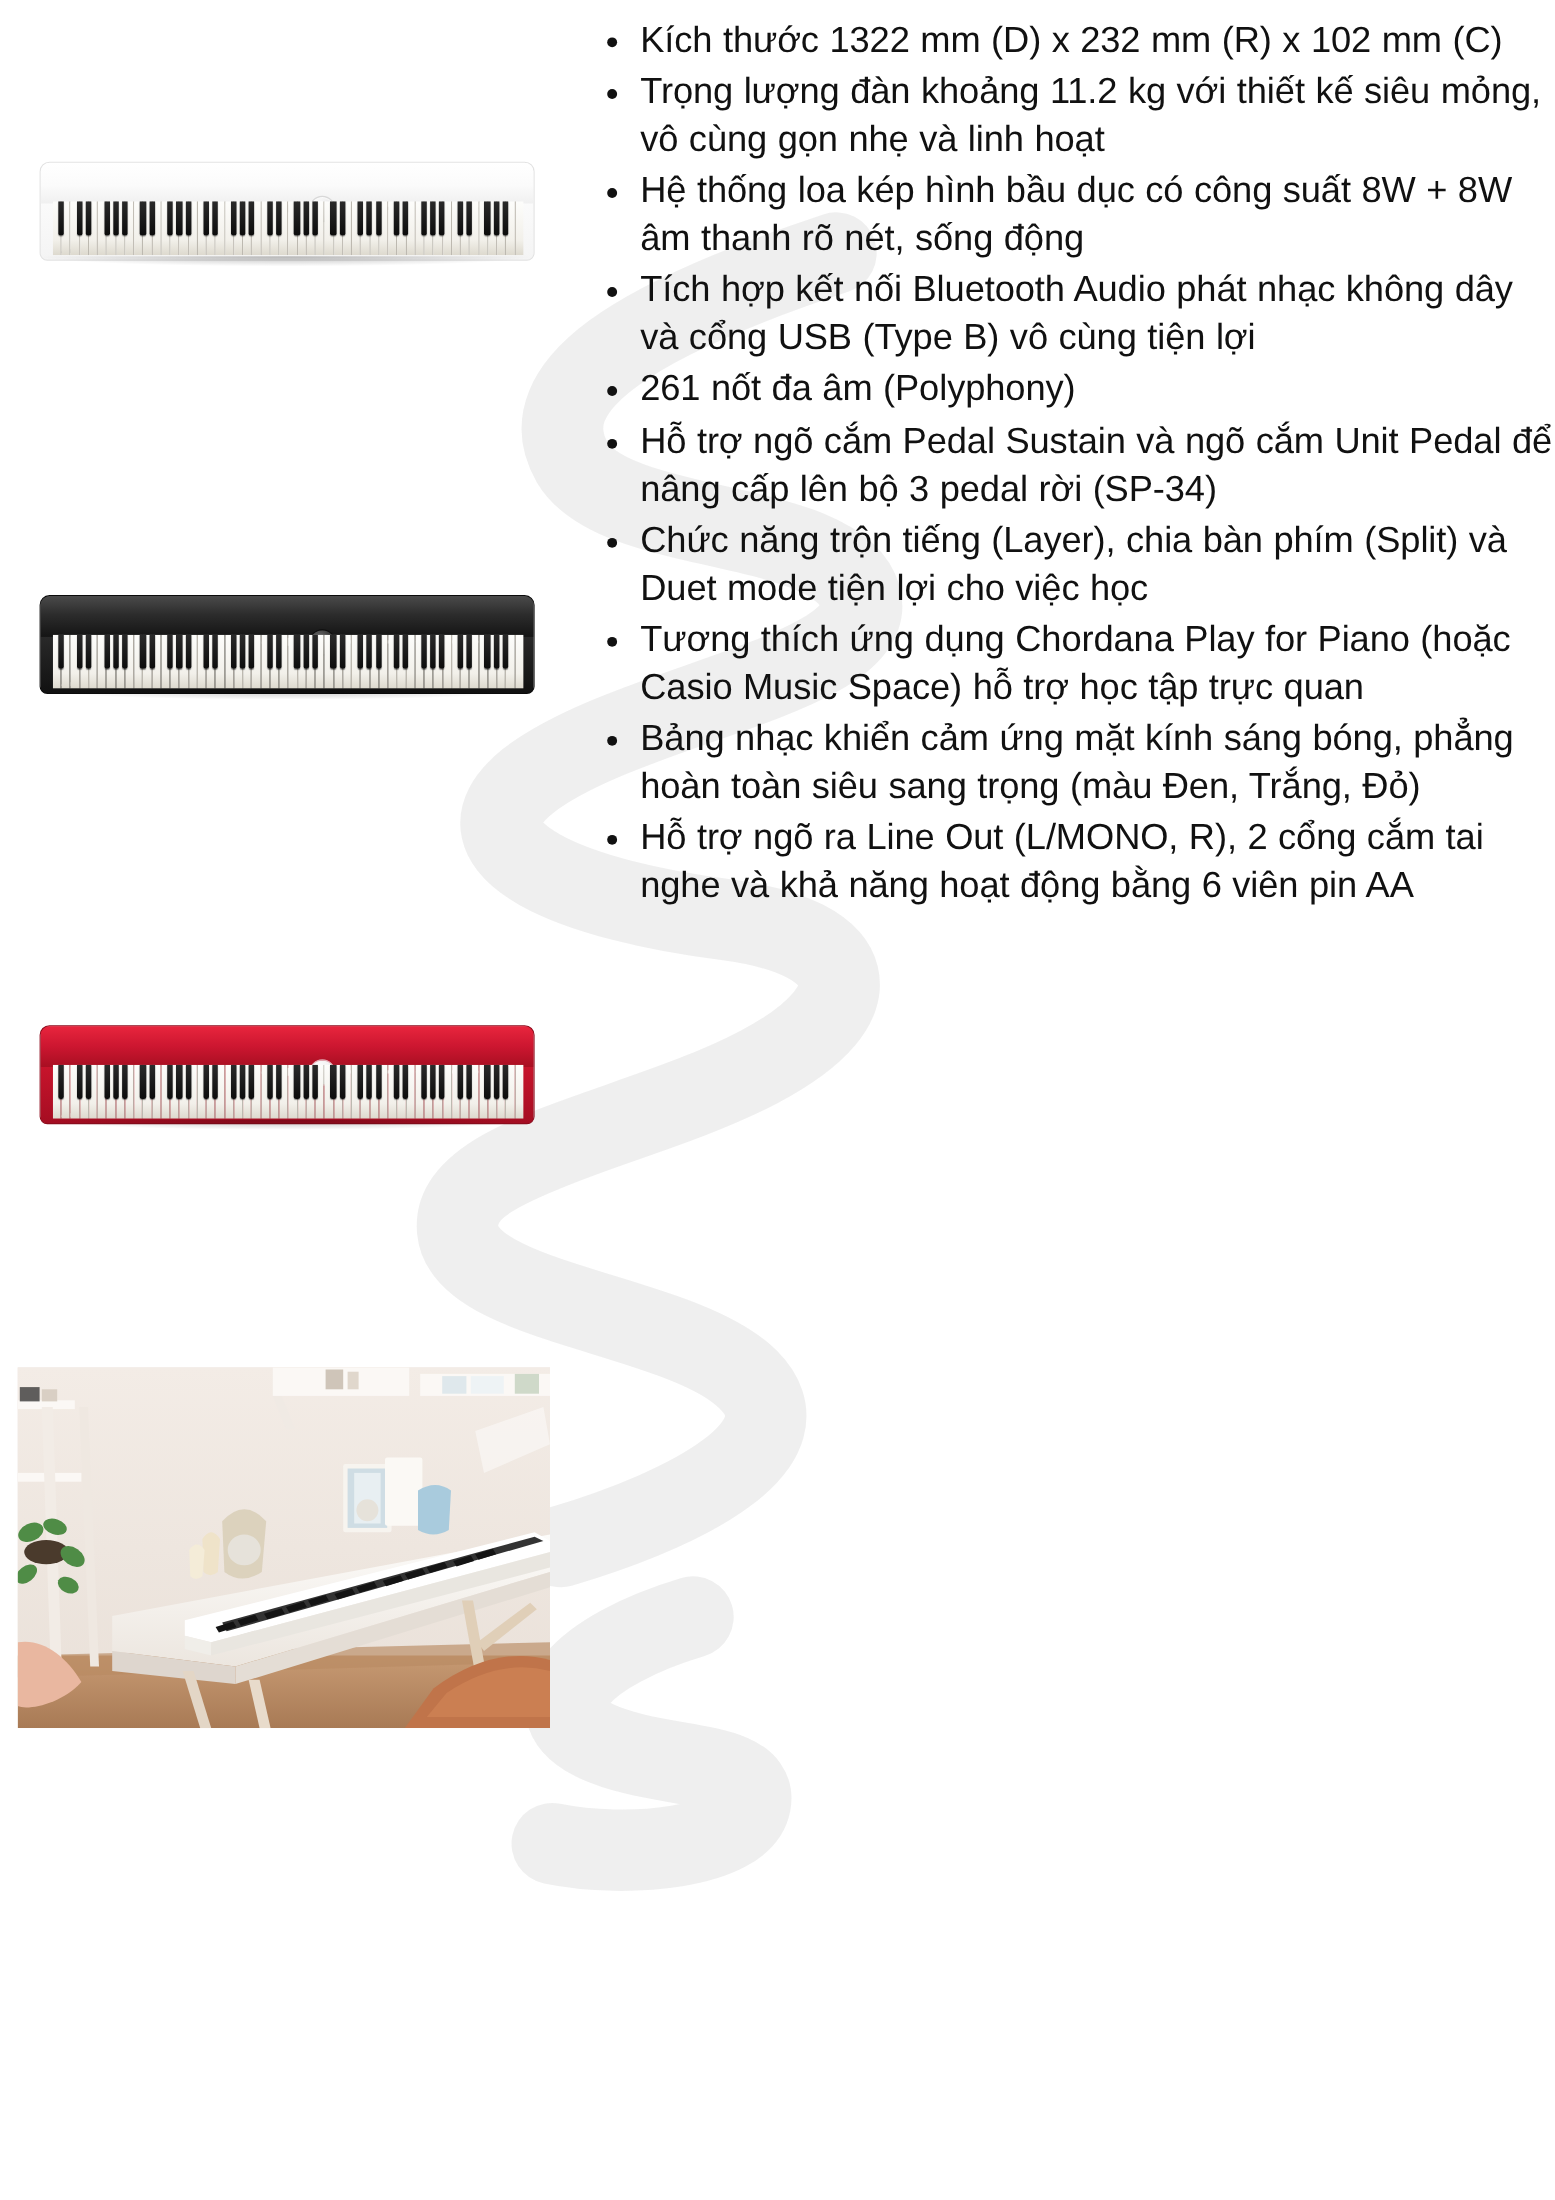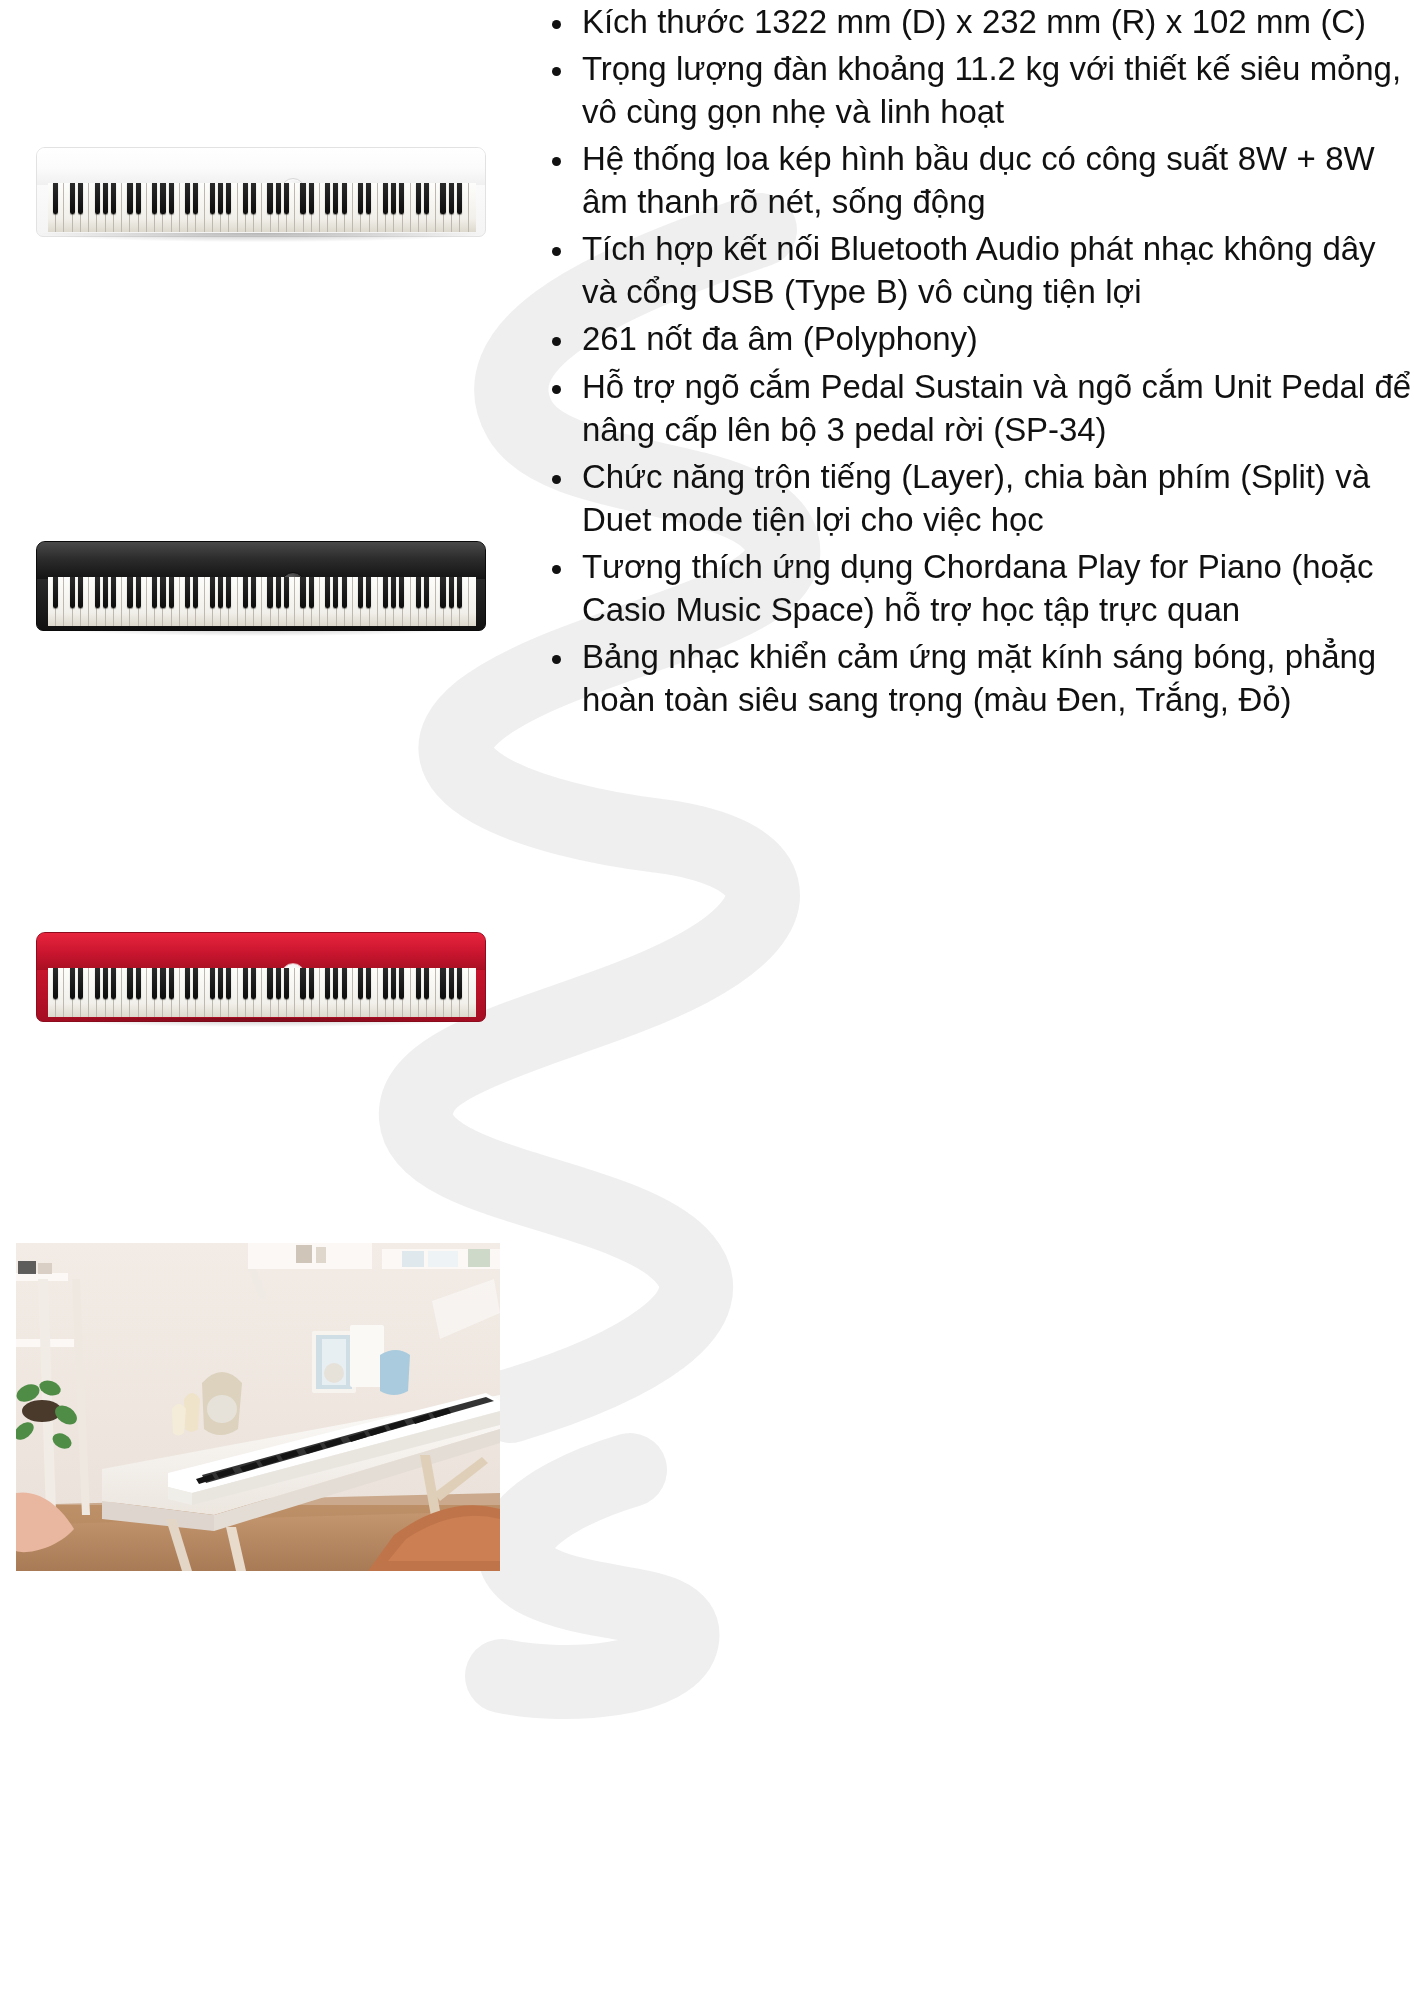--- a/index.html
+++ b/index.html
@@ -79,21 +79,21 @@
   .piano-black .lbl-tiny{color:#8f8f8f;}
   .piano-red .lbl-tiny{color:#f8d7dc;}
 
   
   .roomphoto{position:absolute;left:16px;top:1243px;width:484px;height:328px;
     overflow:hidden;background:#efe9e4;z-index:3;}
   .roomphoto svg{display:block;width:100%;height:100%;}
 
   
   .spec-col{position:absolute;left:530px;top:0;width:884px;height:2000px;z-index:4;}
-  ul.spec-list{list-style:none;margin:0;padding:0 0 0 0;}
+  ul.spec-list{list-style:none;margin:0;padding:14px 0 0 0;}
   ul.spec-list li{
     position:relative;
     padding-left:52px;
     margin:0 0 4px 0;
     font-size:33px;
     line-height:1.305;
     color:#111111;
     font-family:"Liberation Sans","DejaVu Sans",sans-serif;
     letter-spacing:-0.1px;
     word-spacing:.5px;
@@ -573,16 +573,17 @@
     <ul class="spec-list">
       <li>Kích thước 1322 mm (D) x 232 mm (R) x 102 mm (C)</li>
       <li>Trọng lượng đàn khoảng 11.2 kg với thiết kế siêu mỏng, vô cùng gọn nhẹ và linh hoạt</li>
       <li>Hệ thống loa kép hình bầu dục có công suất 8W + 8W âm thanh rõ nét, sống động</li>
       <li>Tích hợp kết nối Bluetooth Audio phát nhạc không dây và cổng USB (Type B) vô cùng tiện lợi</li>
       <li>261 nốt đa âm (Polyphony)</li>
       <li>Hỗ trợ ngõ cắm Pedal Sustain và ngõ cắm Unit Pedal để nâng cấp lên bộ 3 pedal rời (SP-34)</li>
       <li>Chức năng trộn tiếng (Layer), chia bàn phím (Split) và Duet mode tiện lợi cho việc học</li>
       <li>Tương thích ứng dụng Chordana Play for Piano (hoặc Casio Music Space) hỗ trợ học tập trực quan</li>
       <li>Bảng nhạc khiển cảm ứng mặt kính sáng bóng, phẳng hoàn toàn siêu sang trọng (màu Đen, Trắng, Đỏ)</li>
+      <li>Hỗ trợ ngõ ra Line Out (L/MONO, R), 2 cổng cắm tai nghe và khả năng hoạt động bằng 6 viên pin AA</li>
     </ul>
   </div>
 
 </div>
 
 </body></html>

